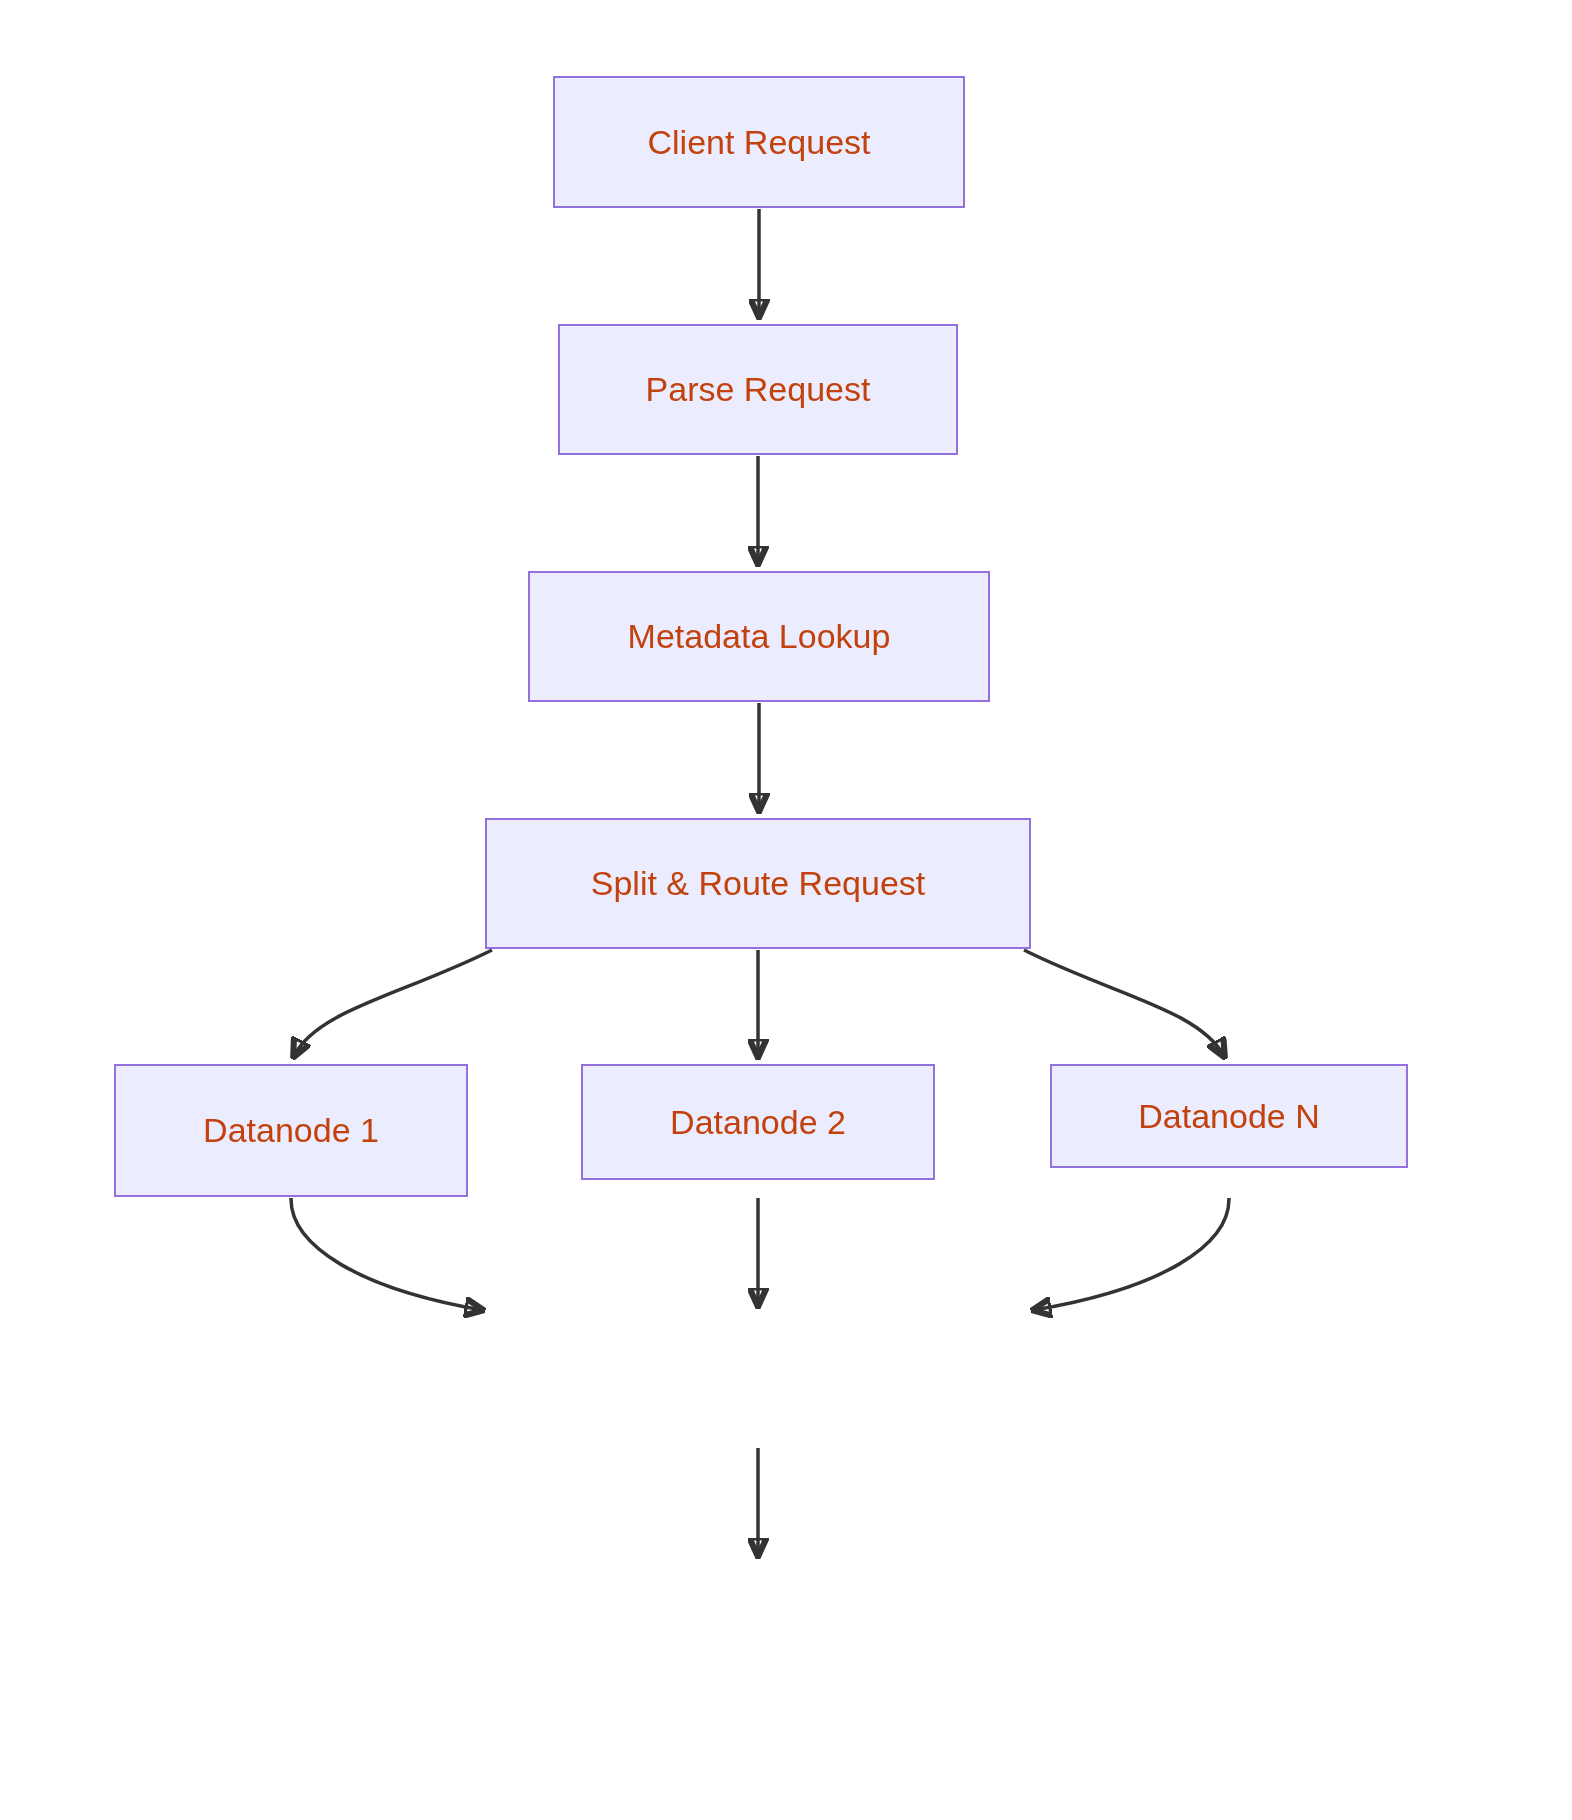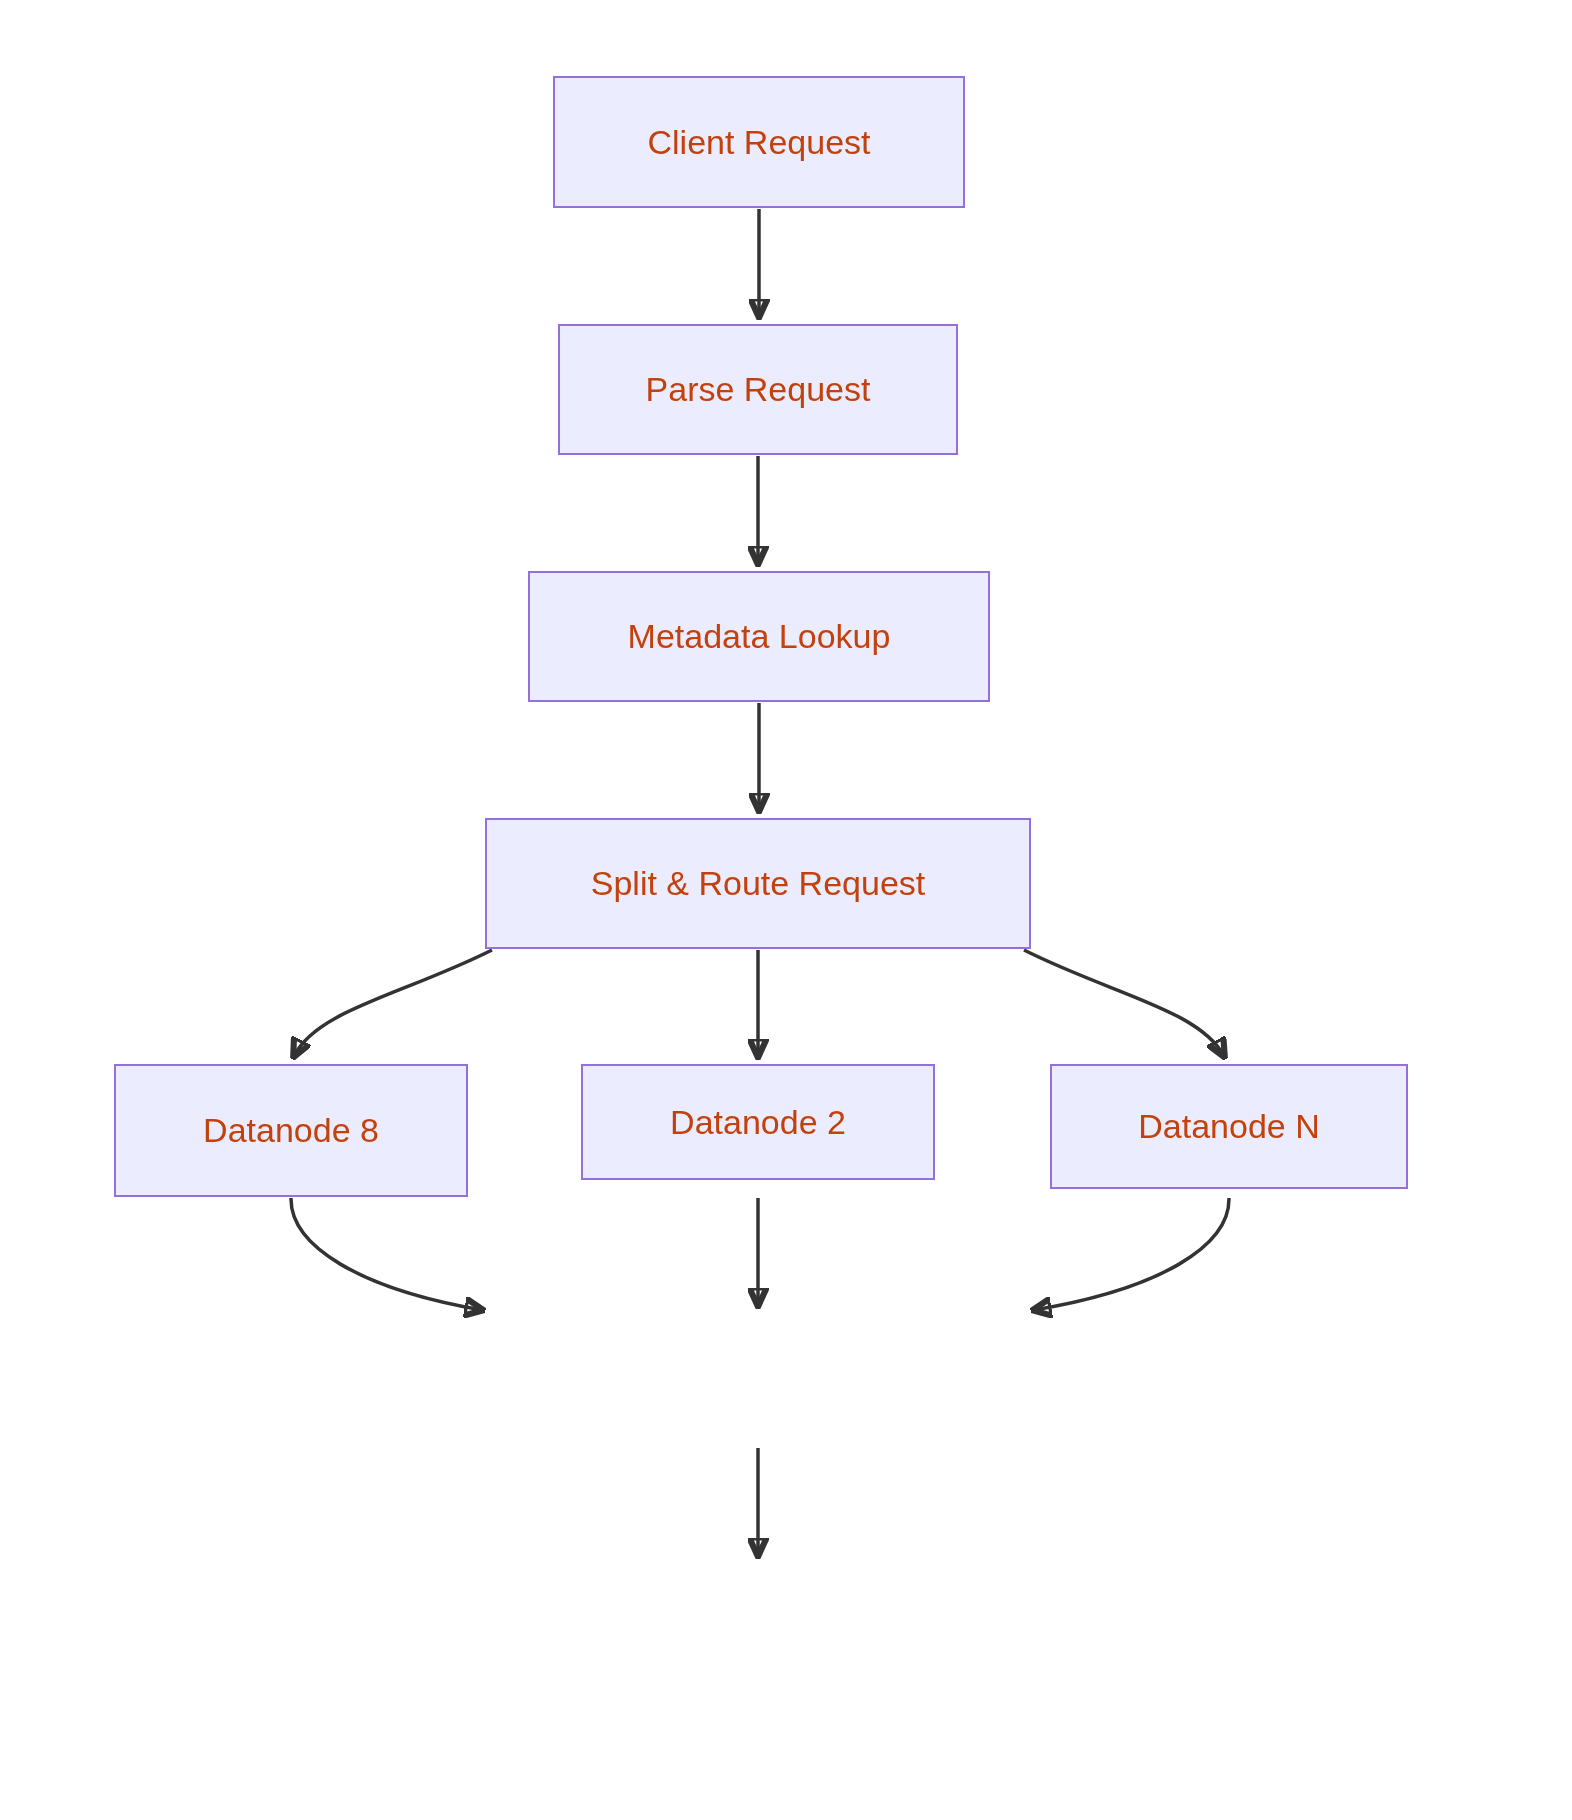--- a/index.html
+++ b/index.html
@@ -43,21 +43,21 @@
     text-align: center;
     white-space: nowrap;
   }
   
   #node-client   { left: 553px;  top: 76px;   width: 412px; height: 132px; }
   #node-parse    { left: 558px;  top: 324px;  width: 400px; height: 131px; align-items: center; }
   #node-metadata { left: 528px;  top: 571px;  width: 462px; height: 131px; }
   #node-split    { left: 485px;  top: 818px;  width: 546px; height: 131px; }
   #node-d1       { left: 114px;  top: 1064px; width: 354px; height: 133px; }
   #node-d2       { left: 581px;  top: 1064px; width: 354px; height: 116px; }
-  #node-dn       { left: 1050px; top: 1064px; width: 358px; height: 125px; }
+  #node-dn       { left: 1050px; top: 1064px; width: 358px; height: 104px; }
   #node-agg      { left: 490px;  top: 1313px; width: 536px; height: 134px; }
   #node-ret      { left: 468px;  top: 1563px; width: 580px; height: 131px; }
 </style>
 </head>
 <body>
 
 <div class="canvas">
 
   <svg class="edges" viewBox="0 0 1572 1820" xmlns="http://www.w3.org/2000/svg">
     <defs>
@@ -91,21 +91,21 @@
 
   <div class="node" id="node-metadata">
     <span>Metadata Lookup</span>
   </div>
 
   <div class="node" id="node-split">
     <span>Split &amp; Route Request</span>
   </div>
 
   <div class="node" id="node-d1">
-    <span>Datanode 8</span>
+    <span>Datanode 1</span>
   </div>
 
   <div class="node" id="node-d2">
     <span>Datanode 2</span>
   </div>
 
   <div class="node" id="node-dn">
     <span>Datanode N</span>
   </div>
 

